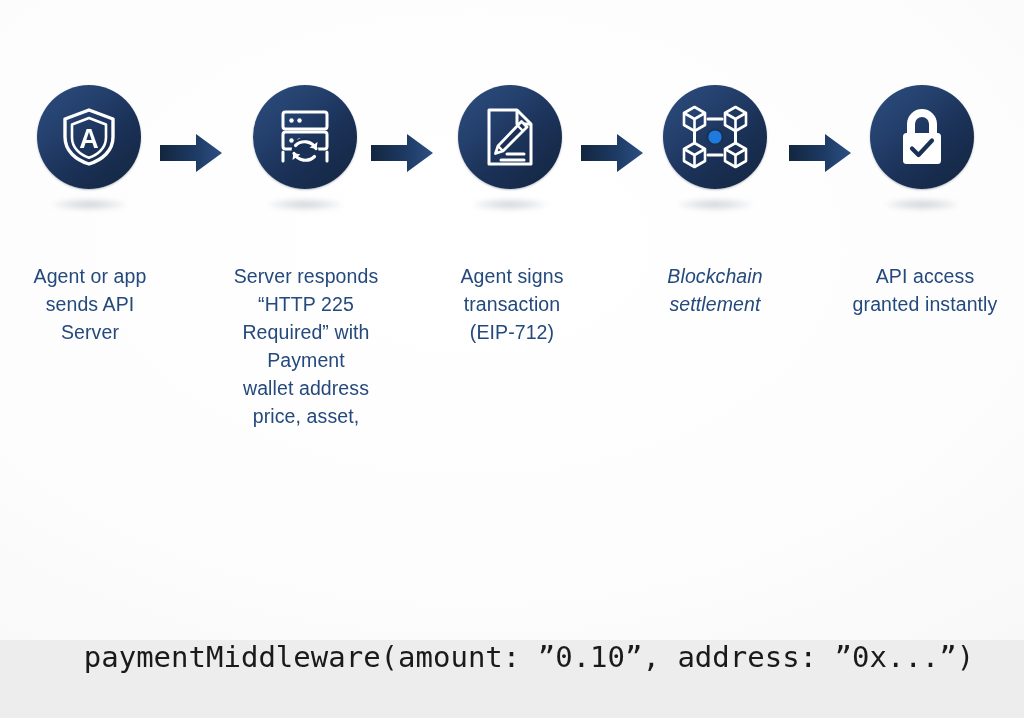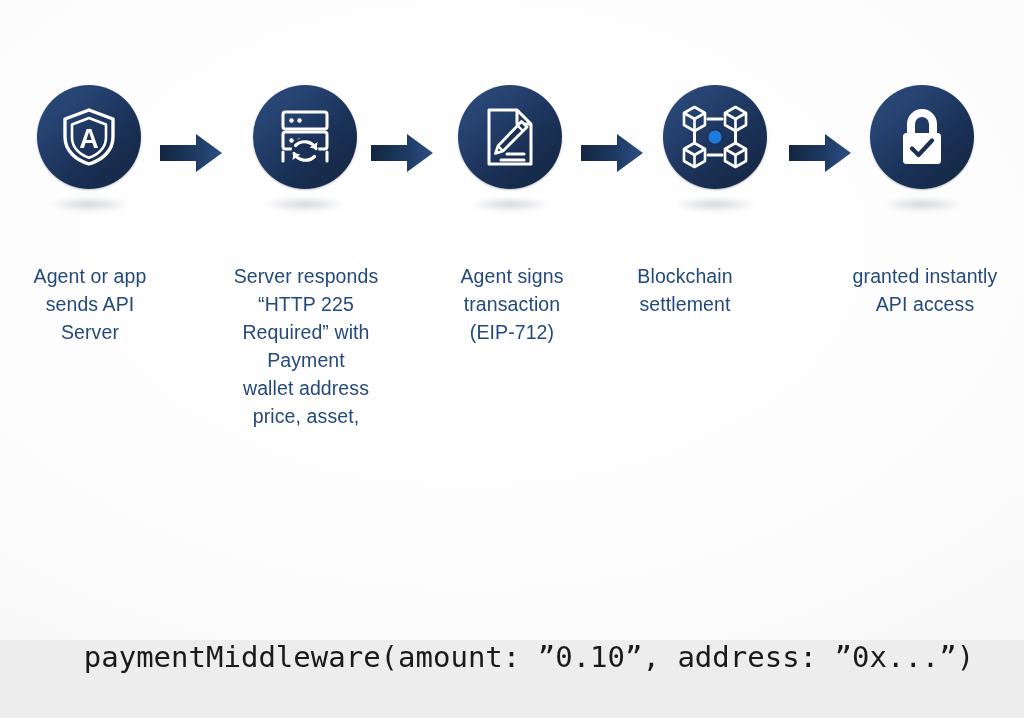--- a/index.html
+++ b/index.html
@@ -299,28 +299,28 @@
       <div>wallet address</div>
       <div>price, asset,</div>
     </div>
 
     <div class="label" style="left:436px;">
       <div>Agent signs</div>
       <div>transaction</div>
       <div>(EIP-712)</div>
     </div>
 
-    <div class="label" style="left:609px;">
+    <div class="label" style="left:639px;font-style:italic;">
       <div>Blockchain</div>
       <div>settlement</div>
     </div>
 
     <div class="label" style="left:845px; width:160px;">
+      <div>API access</div>
       <div>granted instantly</div>
-      <div>API access</div>
     </div>
 
   </div>
 
   <div id="code-bar">
     <div id="code-text">paymentMiddleware(amount: ”0.10”, address: ”0x...”)</div>
   </div>
 
 </div>
 

